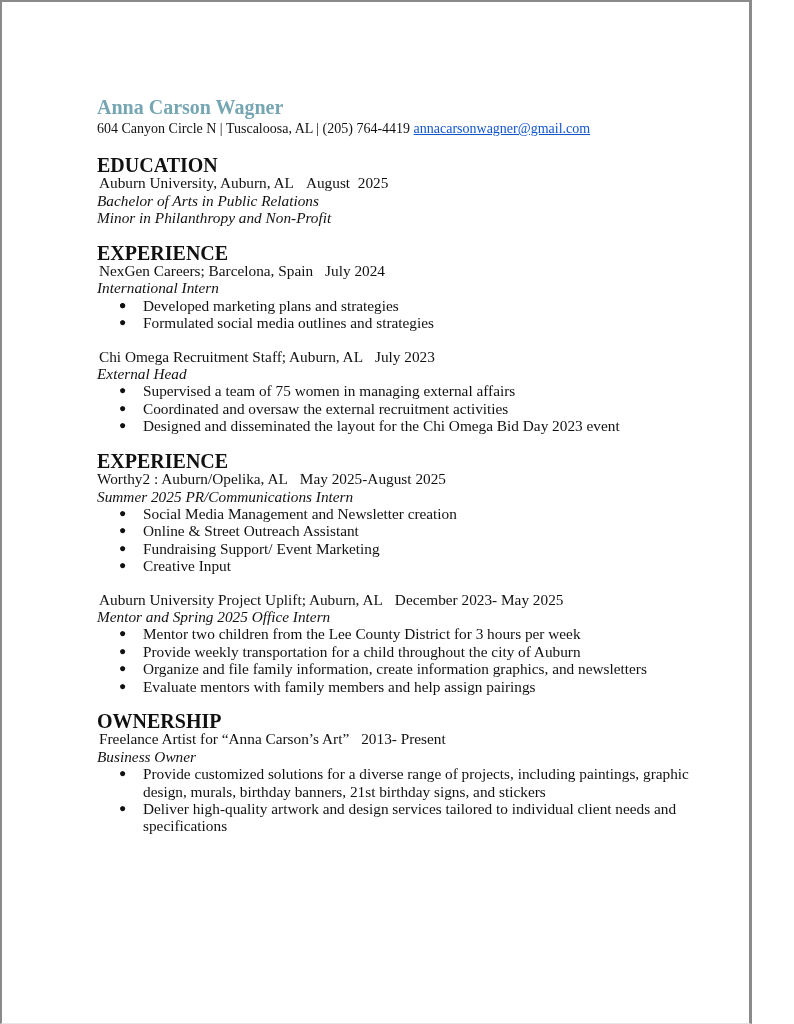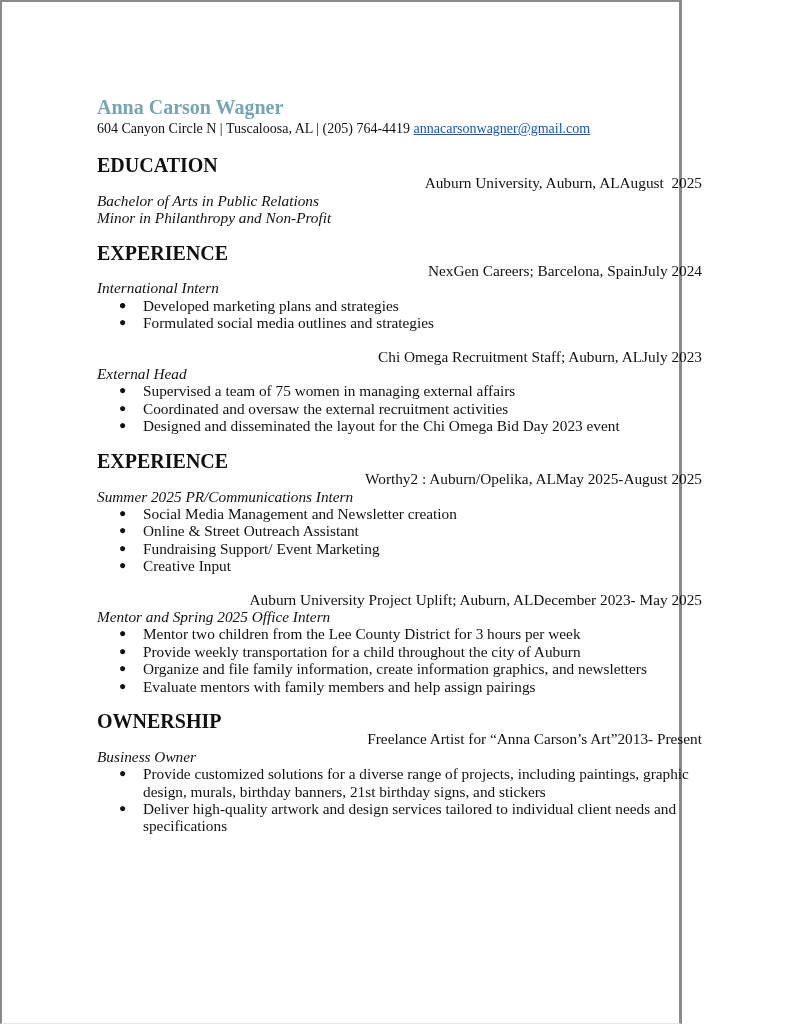--- a/index.html
+++ b/index.html
@@ -4,21 +4,21 @@
   <style>
     html, body { margin: 0; padding: 0; }
     body {
       width: 794px; height: 1024px; overflow: hidden;
       background: #ffffff;
       font-family: "Liberation Serif", "DejaVu Serif", serif;
       color: #111111;
     }
     .page {
       position: relative;
-      width: 682px; height: 1024px;
+      width: 752px; height: 1024px;
       box-sizing: border-box;
       border-left: 2px solid #8a8a8a;
       border-top: 2px solid #8a8a8a;
       border-right: 3px solid #8a8a8a;
       border-bottom: 1px solid #e6e6e6;
       background: #ffffff;
     }
     .content {
       position: absolute;
       left: 95px; top: 93px;
@@ -40,22 +40,23 @@
     .contact a { color: #1155cc; text-decoration: underline; }
     .section { margin-top: 18px; }
     .section-title {
       font-weight: bold;
       font-size: 20px;
       line-height: 17.4px;
       letter-spacing: 0px;
     }
     .entry + .entry { margin-top: 16px; }
     .entry-head {
-      display: flex; justify-content: flex-end;
+      display: flex; justify-content: flex-start;
       padding-left: 2px;
+      gap: 12px;
     }
     .entry-head .org { white-space: nowrap; }
     .entry-head .date { white-space: nowrap; }
     .role { font-style: italic; }
     ul.bullets {
       margin: 0; padding: 0 0 0 46px;
       list-style: none;
     }
     ul.bullets li {
       position: relative;

